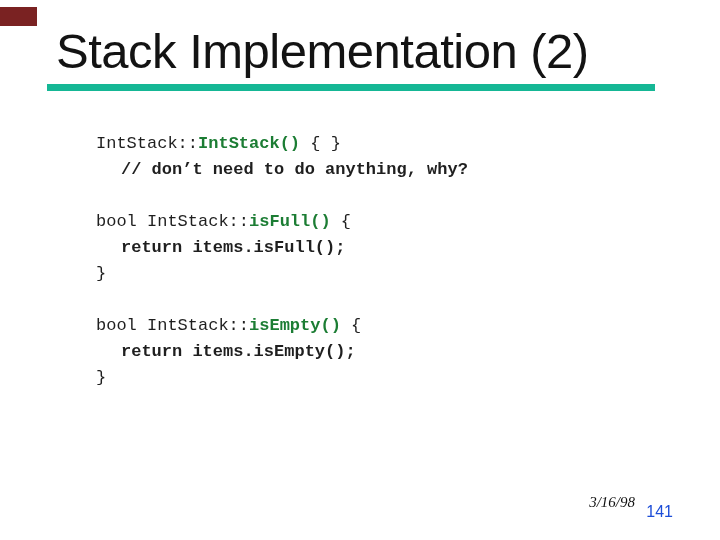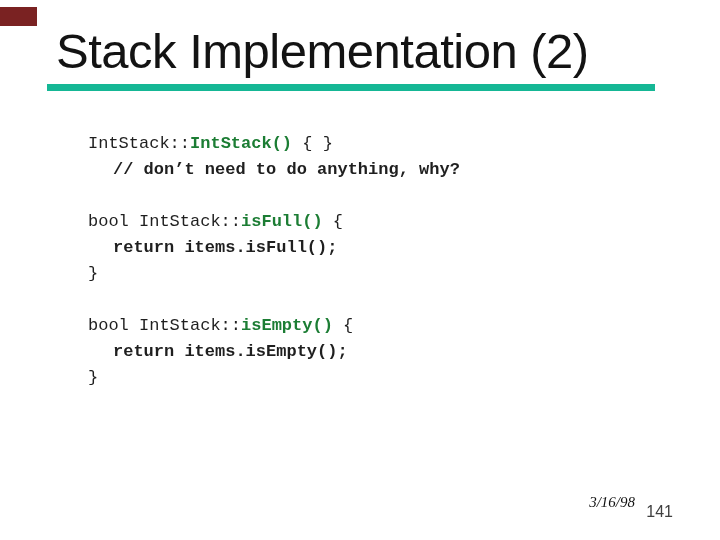--- a/index.html
+++ b/index.html
@@ -30,33 +30,33 @@
   .title-rule{
     position:absolute;left:47px;top:84px;width:608px;height:7px;
     background:var(--accent-line);
   }
   .code-area{
     position:absolute;left:88px;top:131px;width:560px;
     font-family:"Liberation Mono","DejaVu Sans Mono",monospace;
     font-size:17px;line-height:26px;color:var(--text);
     white-space:pre;
   }
-  .code-block{margin:0 0 26px 0;}
+  .code-block{margin:0 0 26px 8px;}
   .code-line{height:26px;}
   .code-line.indent{padding-left:25px;font-weight:bold;}
   .seg-keyword{color:var(--kw);font-weight:bold;}
   .footer-date{
     position:absolute;top:494px;right:85px;
     font-family:"Liberation Serif",serif;
     font-style:italic;font-size:15px;color:#111;
   }
   .footer-page{
     position:absolute;top:503px;right:47px;
     font-family:"Liberation Sans",sans-serif;
-    font-size:16px;color:#404040;
+    font-size:16px;color:#1d4ed8;
   }
 </style>
 </head>
 <body>
 
 <div class="slide">
   <div class="corner-rect"></div>
   <h1 class="title">Stack Implementation (2)</h1>
   <div class="title-rule"></div>
   <div class="code-area" id="code-area"><div class="code-block"><div class="code-line"><span class="seg-plain">IntStack::</span><span class="seg-keyword">IntStack()</span><span class="seg-plain"> { }</span></div><div class="code-line indent"><span class="seg-plain">// don’t need to do anything, why?</span></div></div><div class="code-block"><div class="code-line"><span class="seg-plain">bool IntStack::</span><span class="seg-keyword">isFull()</span><span class="seg-plain"> {</span></div><div class="code-line indent"><span class="seg-plain">return items.isFull();</span></div><div class="code-line"><span class="seg-plain">}</span></div></div><div class="code-block"><div class="code-line"><span class="seg-plain">bool IntStack::</span><span class="seg-keyword">isEmpty()</span><span class="seg-plain"> {</span></div><div class="code-line indent"><span class="seg-plain">return items.isEmpty();</span></div><div class="code-line"><span class="seg-plain">}</span></div></div></div>

